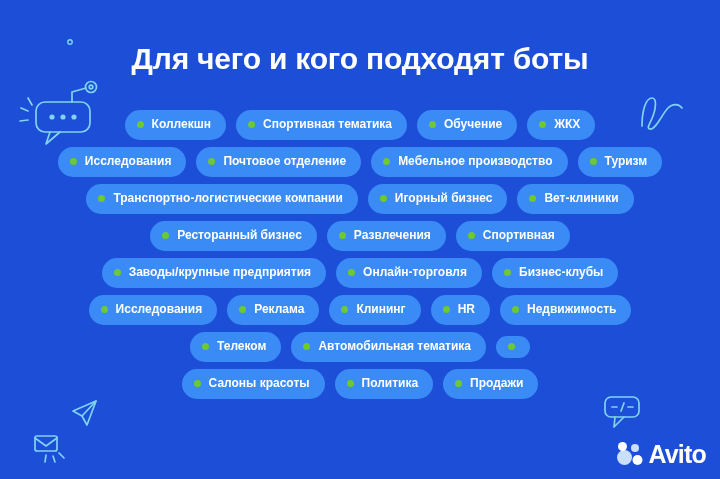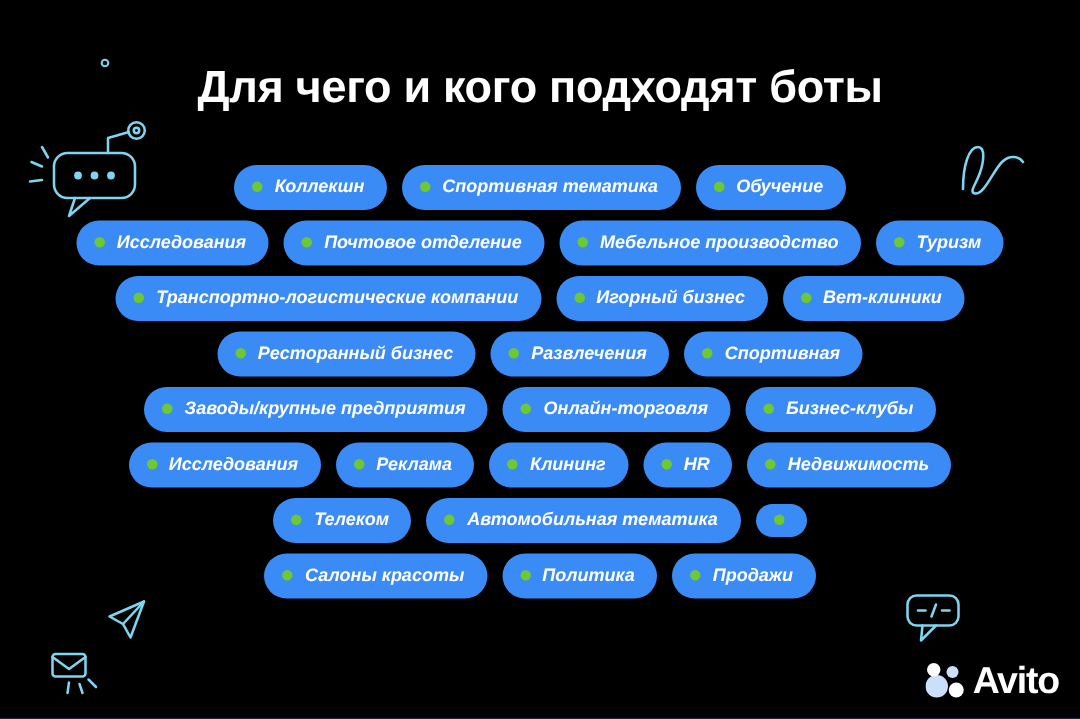--- a/index.html
+++ b/index.html
@@ -12,21 +12,21 @@
     overflow: hidden;
     background: #0579fd;
     font-family: "Liberation Sans", sans-serif;
     -webkit-font-smoothing: antialiased;
   }
 
   .poster {
     position: relative;
     width: 720px;
     height: 479px;
-    background: #000000;
+    background: #1d4ed8;
     overflow: hidden;
   }
 
   
   .doodle {
     position: absolute;
     pointer-events: none;
   }
   .doodle svg { display: block; overflow: visible; }
 
@@ -62,21 +62,20 @@
     flex-direction: column;
     gap: 7px;
   }
   .tag-row {
     display: flex;
     flex-direction: row;
     justify-content: center;
     align-items: center;
     gap: 10px;
     width: 720px;
-    font-style: italic;
   }
   .tag {
     display: inline-flex;
     align-items: center;
     gap: 8px;
     background: #3a8bf5;
     border-radius: 16px;
     padding: 7px 15px 8px 12px;
     color: #ffffff;
     font-size: 12px;
@@ -183,20 +182,24 @@
         <span class="tag-label">Коллекшн</span>
       </span>
       <span class="tag">
         <span class="tag-dot"></span>
         <span class="tag-label">Спортивная тематика</span>
       </span>
       <span class="tag">
         <span class="tag-dot"></span>
         <span class="tag-label">Обучение</span>
       </span>
+      <span class="tag">
+        <span class="tag-dot"></span>
+        <span class="tag-label">ЖКХ</span>
+      </span>
     </div>
 
     <div class="tag-row">
       <span class="tag">
         <span class="tag-dot"></span>
         <span class="tag-label">Исследования</span>
       </span>
       <span class="tag">
         <span class="tag-dot"></span>
         <span class="tag-label">Почтовое отделение</span>

